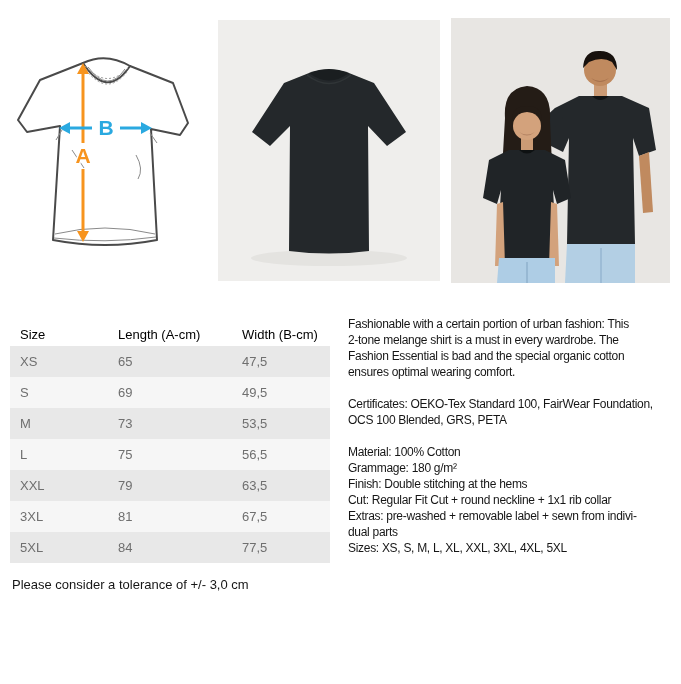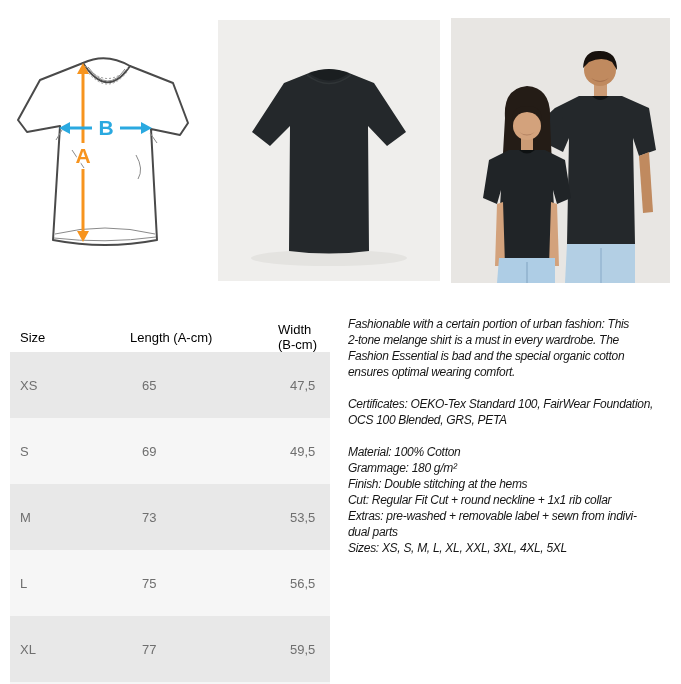--- a/index.html
+++ b/index.html
@@ -38,33 +38,33 @@
   .arrow-b-head{fill:var(--accent-blue);}
   .dim-label{font-family:"Liberation Sans",sans-serif;font-weight:bold;font-size:21px;
     paint-order:stroke;stroke:#ffffff;stroke-width:3px;text-anchor:middle;}
   .label-a{fill:var(--accent-orange);}
   .label-b{fill:var(--accent-blue);}
 
   
   .table-wrap{position:absolute;left:10px;top:322px;width:320px;}
   table.size-table{width:320px;border-collapse:collapse;font-size:13px;color:var(--table-text);}
   table.size-table th{font-weight:normal;color:#000000;text-align:left;height:24px;padding:0;}
-  table.size-table td{height:42px;padding:12px;}
+  table.size-table td{height:31px;padding:0;}
   table.size-table th:first-child,table.size-table td:first-child{width:98px;padding-left:10px;}
   table.size-table th:nth-child(2),table.size-table td:nth-child(2){width:124px;}
   table.size-table tbody tr:nth-of-type(odd){background:var(--table-stripe-dark);}
   table.size-table tbody tr:nth-of-type(even){background:var(--table-stripe-light);}
   .tolerance-note{position:absolute;left:12px;top:577px;font-size:13px;color:var(--text-dark);}
 
   
   .description{
     position:absolute;left:348px;top:316px;width:334px;
     font-size:12px;line-height:16px;letter-spacing:-0.3px;color:var(--text-dark);
   }
-  .description p{margin:0 0 16px 0;white-space:pre;font-style:italic;}
+  .description p{margin:0 0 16px 0;white-space:pre;}
   .description p:last-child{margin-bottom:4px;}
 </style>
 </head>
 <body>
 
 <div class="page">
 
   <div class="panel diagram-panel">
     <svg width="185" height="200" viewBox="0 0 185 200">
 
@@ -172,42 +172,38 @@
           <td>M</td>
           <td>73</td>
           <td>53,5</td>
         </tr>
           <tr>
           <td>L</td>
           <td>75</td>
           <td>56,5</td>
         </tr>
           <tr>
-          <td>XL</td>
-          <td>77</td>
-          <td>59,5</td>
-        </tr>
-          <tr>
           <td>XXL</td>
           <td>79</td>
           <td>63,5</td>
         </tr>
           <tr>
           <td>3XL</td>
           <td>81</td>
           <td>67,5</td>
         </tr>
           <tr>
           <td>5XL</td>
           <td>84</td>
           <td>77,5</td>
         </tr>
         </tbody>
     </table>
   </div>
+  <div class="tolerance-note">Please consider a tolerance of +/- 3,0 cm</div>
 
   <div class="description">
 
   <p>Fashionable with a certain portion of urban fashion: This
 2-tone melange shirt is a must in every wardrobe. The
 Fashion Essential is bad and the special organic cotton
 ensures optimal wearing comfort.</p>
       <p>Certificates: OEKO-Tex Standard 100, FairWear Foundation,
 OCS 100 Blended, GRS, PETA</p>
       <p>Material: 100% Cotton

